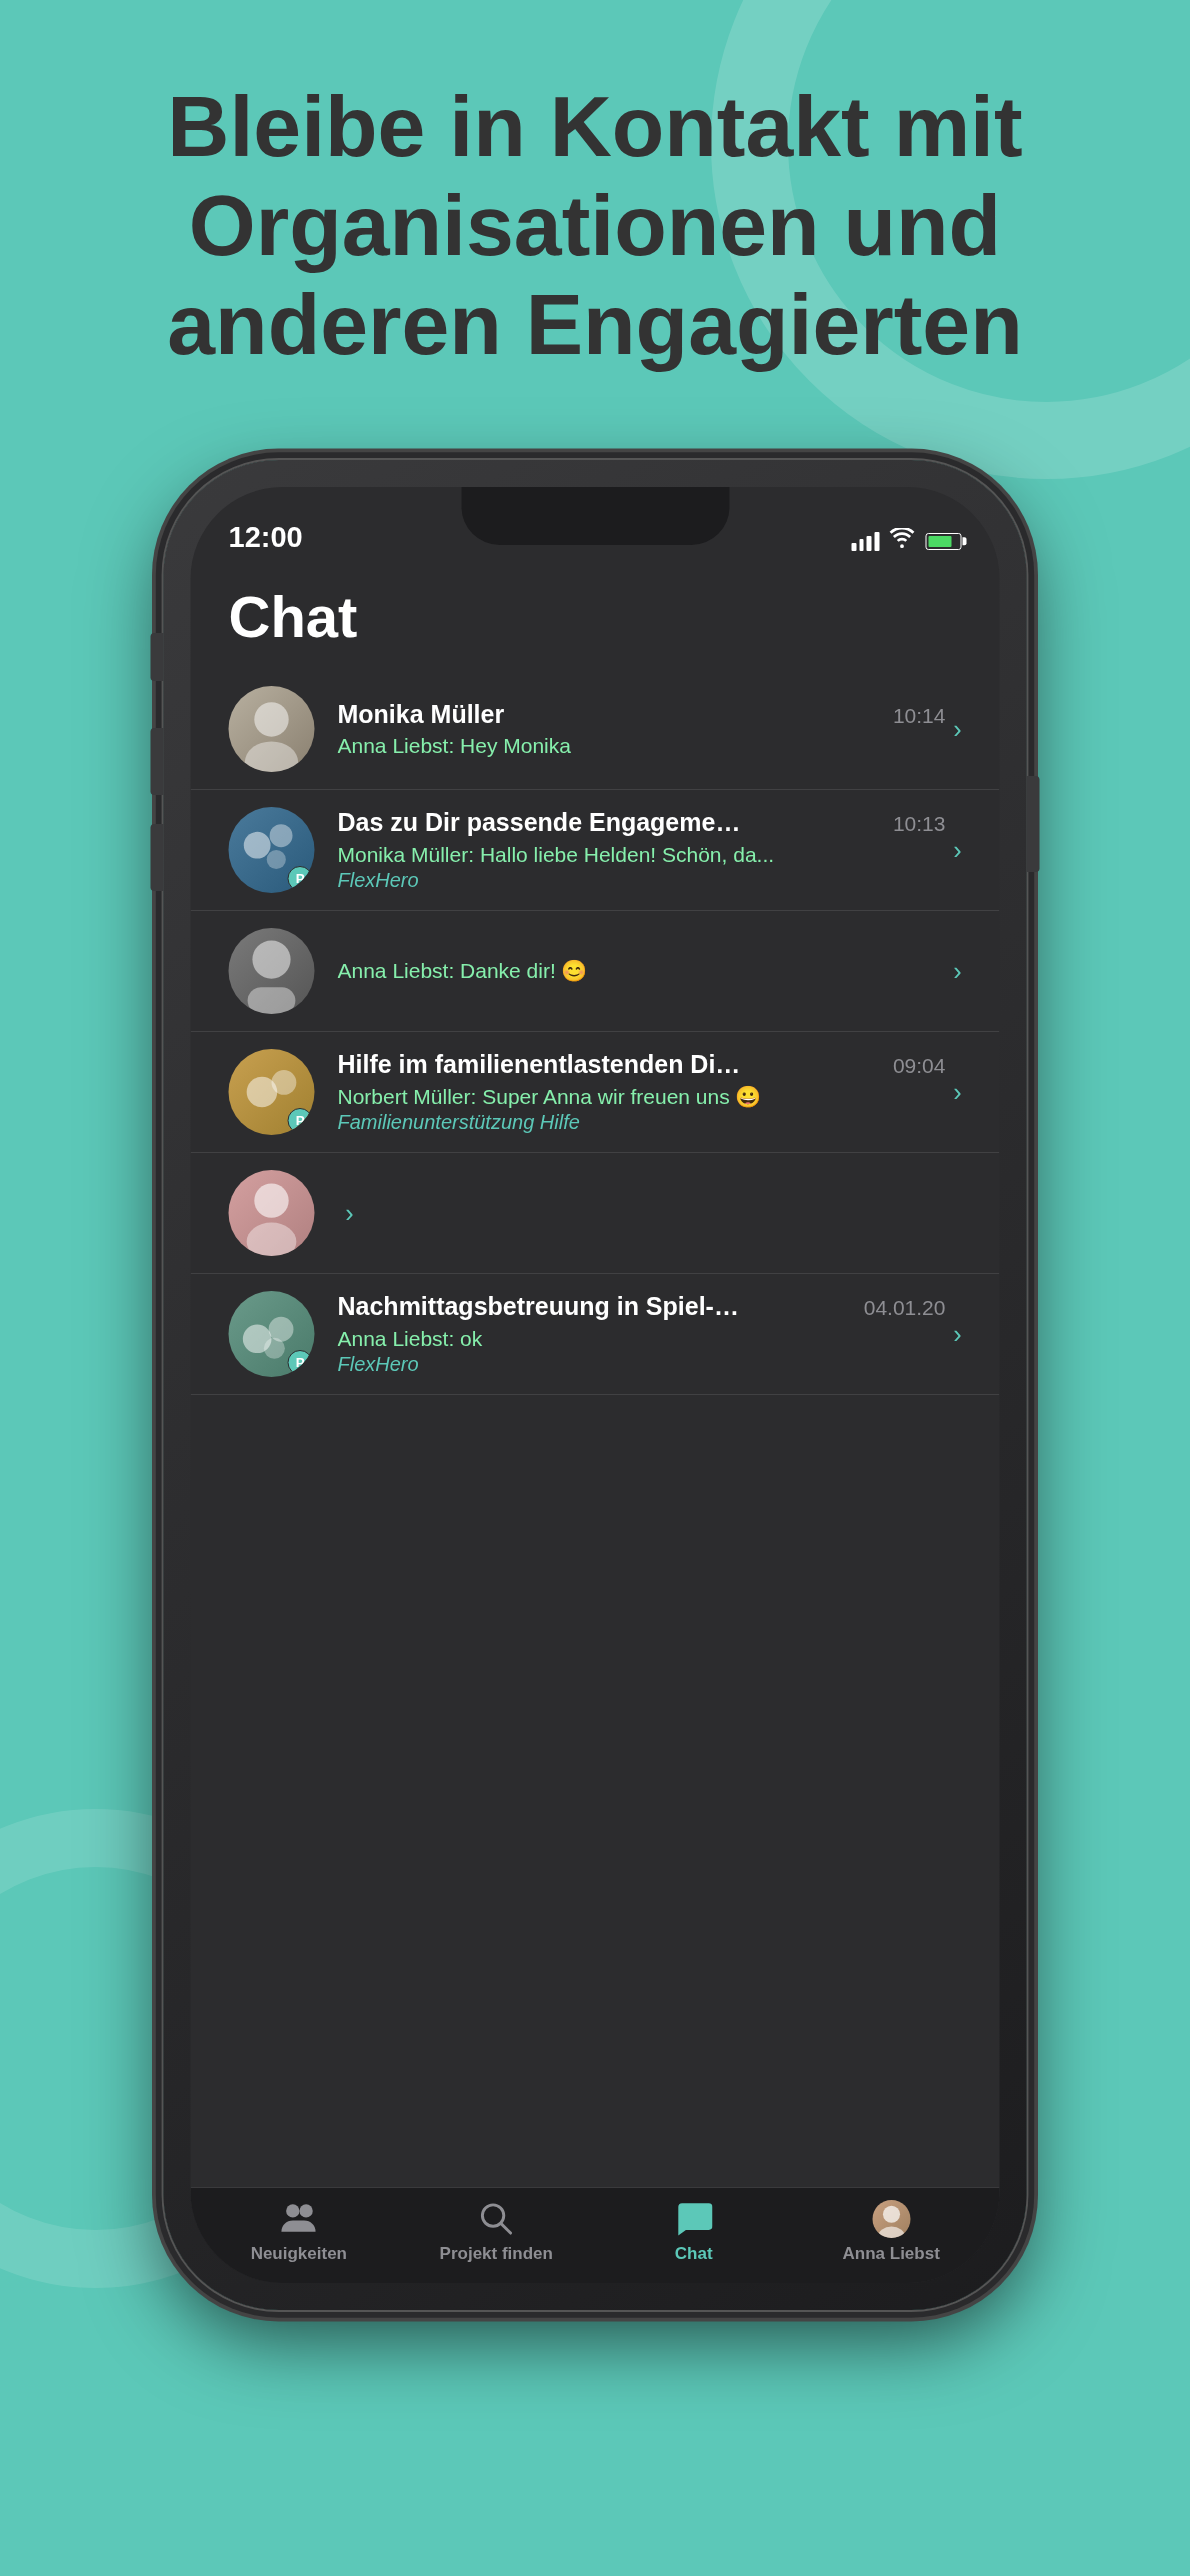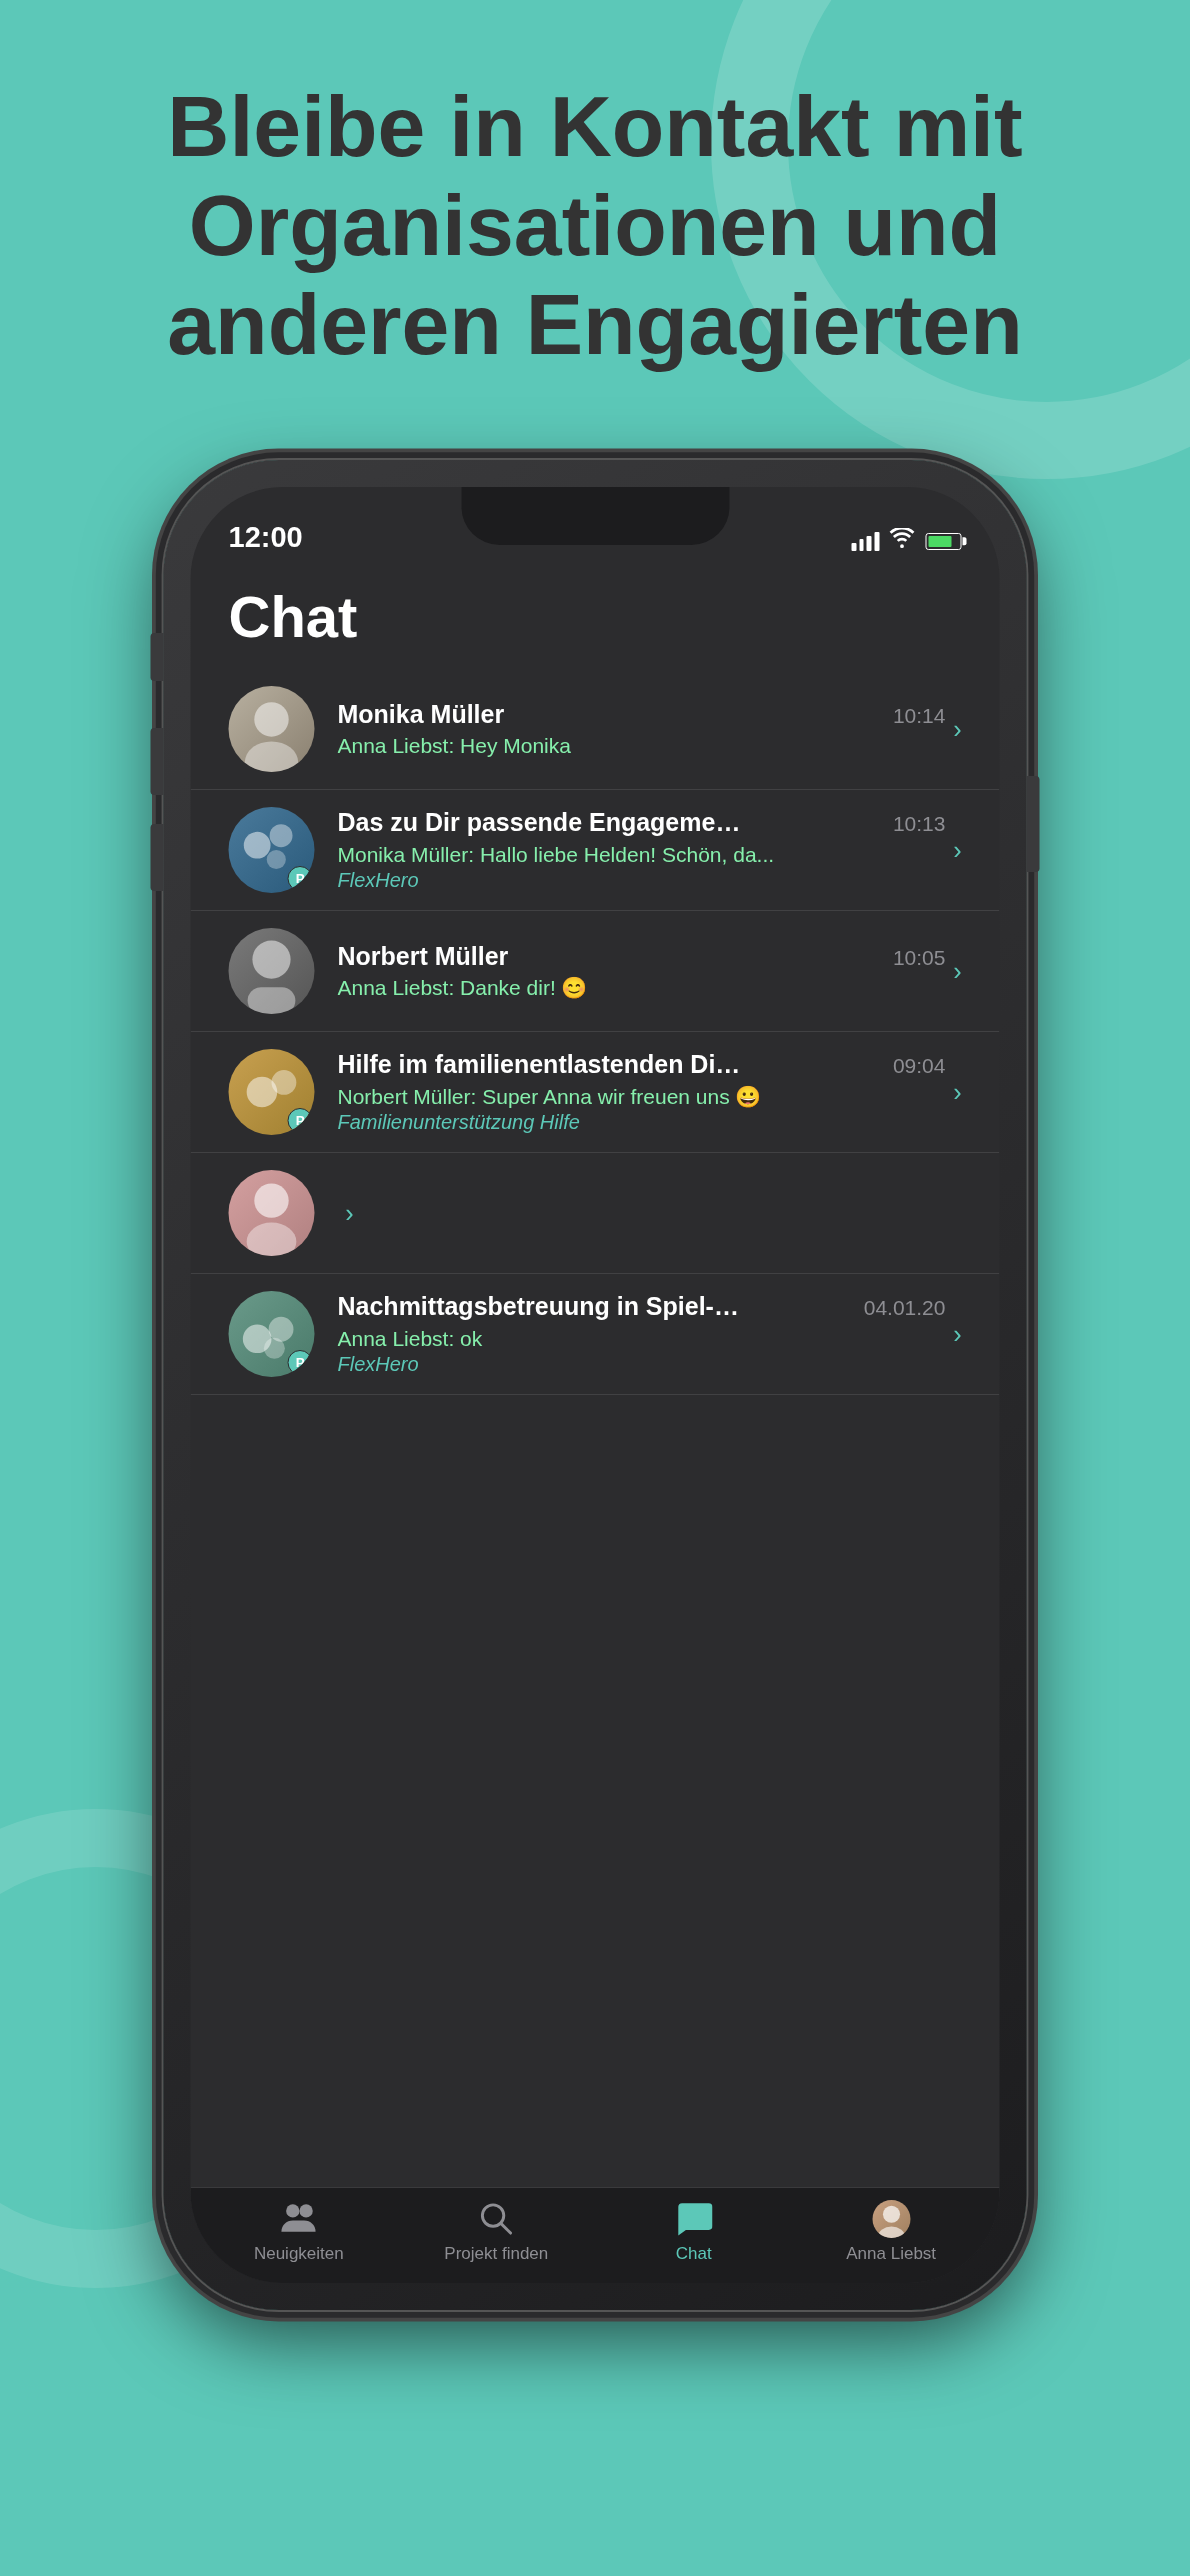--- a/index.html
+++ b/index.html
@@ -244,20 +244,21 @@
     .tab-bar {
       position: absolute;
       bottom: 0; left: 0; right: 0;
       height: 96px;
       background: #1c1c1e;
       border-top: 1px solid #3a3a3c;
       display: flex;
       align-items: center;
       justify-content: center;
       padding: 0 9.6px 9.6px;
+      font-weight: bold;
     }
     .tab-item {
       display: flex;
       flex-direction: column;
       align-items: center;
       gap: 3.8px;
       flex: 1;
       cursor: pointer;
     }
     .tab-icon {
@@ -404,24 +405,20 @@
           <div class="chat-item">
             <div class="avatar av-norbert">
               <div class="person-shape">
                 <svg width="86" height="86" viewBox="0 0 90 90">
                   <circle cx="45" cy="33" r="20" fill="rgba(255,255,255,0.5)"></circle>
                   <rect x="20" y="62" width="50" height="28" rx="14" fill="rgba(255,255,255,0.4)"></rect>
                 </svg>
               </div>
             </div>
             <div class="chat-info">
-              <div class="chat-header-row">
-                <span class="chat-name">Norbert Müller</span>
-                <span class="chat-time">10:05</span>
-              </div>
               <div class="chat-preview">Anna Liebst: Danke dir! 😊</div>
             </div>
             <span class="chevron">›</span>
           </div>
 
           <div class="chat-item">
             <div class="avatar av-hilfe" style="position:relative;">
               <div class="person-shape">
                 <svg width="86" height="86" viewBox="0 0 90 90">
                   <circle cx="35" cy="45" r="16" fill="rgba(255,255,255,0.5)"></circle>

